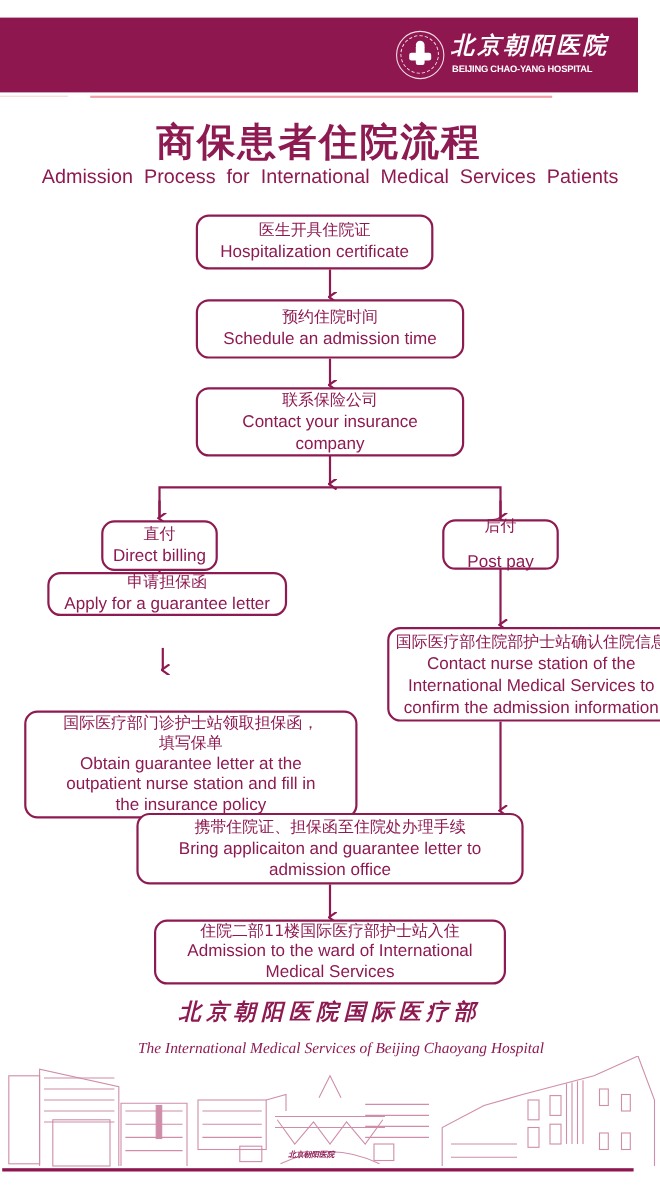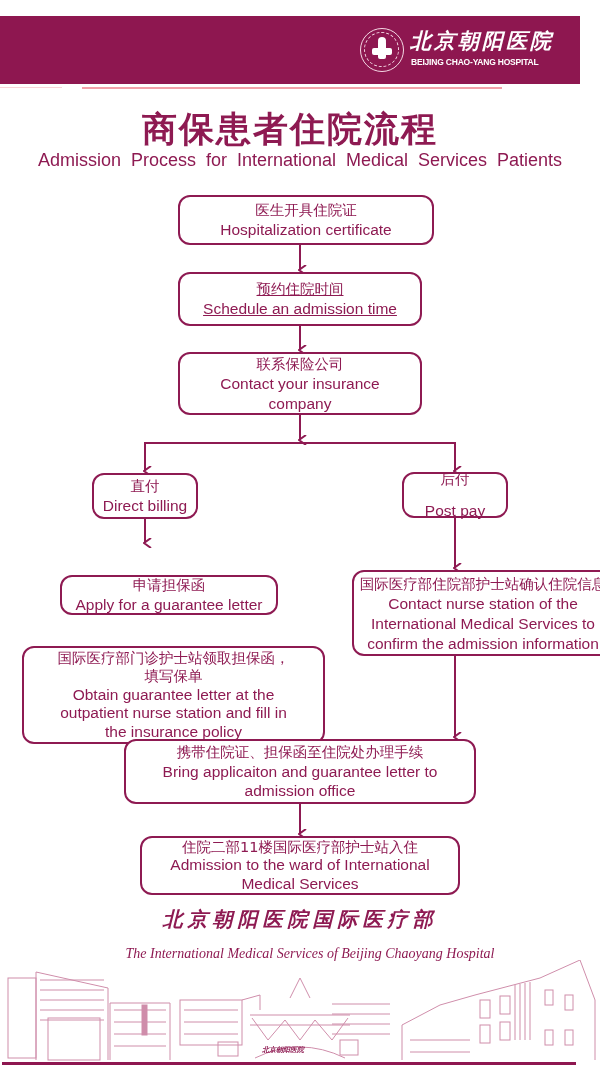--- a/index.html
+++ b/index.html
@@ -114,41 +114,41 @@
     <line x1="455" y1="455" x2="455" y2="471" marker-end="url(#arr)"></line>
     <line x1="145" y1="518" x2="145" y2="543" marker-end="url(#arr)"></line>
     <line x1="148" y1="589" x2="148" y2="609" marker-end="url(#arr)"></line>
     <line x1="455" y1="517" x2="455" y2="568" marker-end="url(#arr)"></line>
     <line x1="148" y1="708" x2="148" y2="737" marker-end="url(#arr)"></line>
     <line x1="455" y1="656" x2="455" y2="737" marker-end="url(#arr)"></line>
     <line x1="300" y1="804" x2="300" y2="834" marker-end="url(#arr)"></line>
   </g>
 </svg>
 
-<div class="node" style="left:178px;top:195px;width:256px;height:50px;">
+<div class="node" style="left:178px;top:195px;width:216px;height:50px;">
   <span class="cn">医生开具住院证</span>
   <span>Hospitalization certificate</span>
 </div>
-<div class="node" style="left:178px;top:272px;width:244px;height:54px;text-decoration:underline;">
+<div class="node" style="left:178px;top:272px;width:244px;height:54px;">
   <span class="cn">预约住院时间</span>
   <span>Schedule an admission time</span>
 </div>
 <div class="node" style="left:178px;top:352px;width:244px;height:63px;line-height:20px;">
   <span class="cn">联系保险公司</span>
   <span style="width:190px;">Contact your insurance company</span>
 </div>
 <div class="node" style="left:92px;top:473px;width:106px;height:46px;">
   <span class="cn">直付</span>
   <span>Direct billing</span>
 </div>
 <div class="node" style="left:402px;top:472px;width:106px;height:46px;gap:12px;">
   <span class="cn">后付</span>
   <span>Post pay</span>
 </div>
-<div class="node" style="left:43px;top:575px;width:218px;height:40px;margin-left:17px;">
+<div class="node" style="left:43px;top:520px;width:218px;height:40px;">
   <span class="cn">申请担保函</span>
   <span>Apply for a guarantee letter</span>
 </div>
 <div class="node" style="left:22px;top:610px;width:303px;height:98px;line-height:18.5px;margin-top:36px;">
   <span class="cn" style="width:236px;">国际医疗部门诊护士站领取担保函，填写保单</span>
   <span style="width:250px;">Obtain guarantee letter at the outpatient nurse station and fill in the insurance policy</span>
 </div>
 <div class="node" style="left:317px;top:570px;width:262px;height:86px;line-height:20px;display:block;padding-top:2px;margin-left:35px;">
   <span class="cn">国际医疗部住院部护士站确认住院信息</span><span>Contact nurse station of the International Medical Services to confirm the admission information</span>
 </div>

